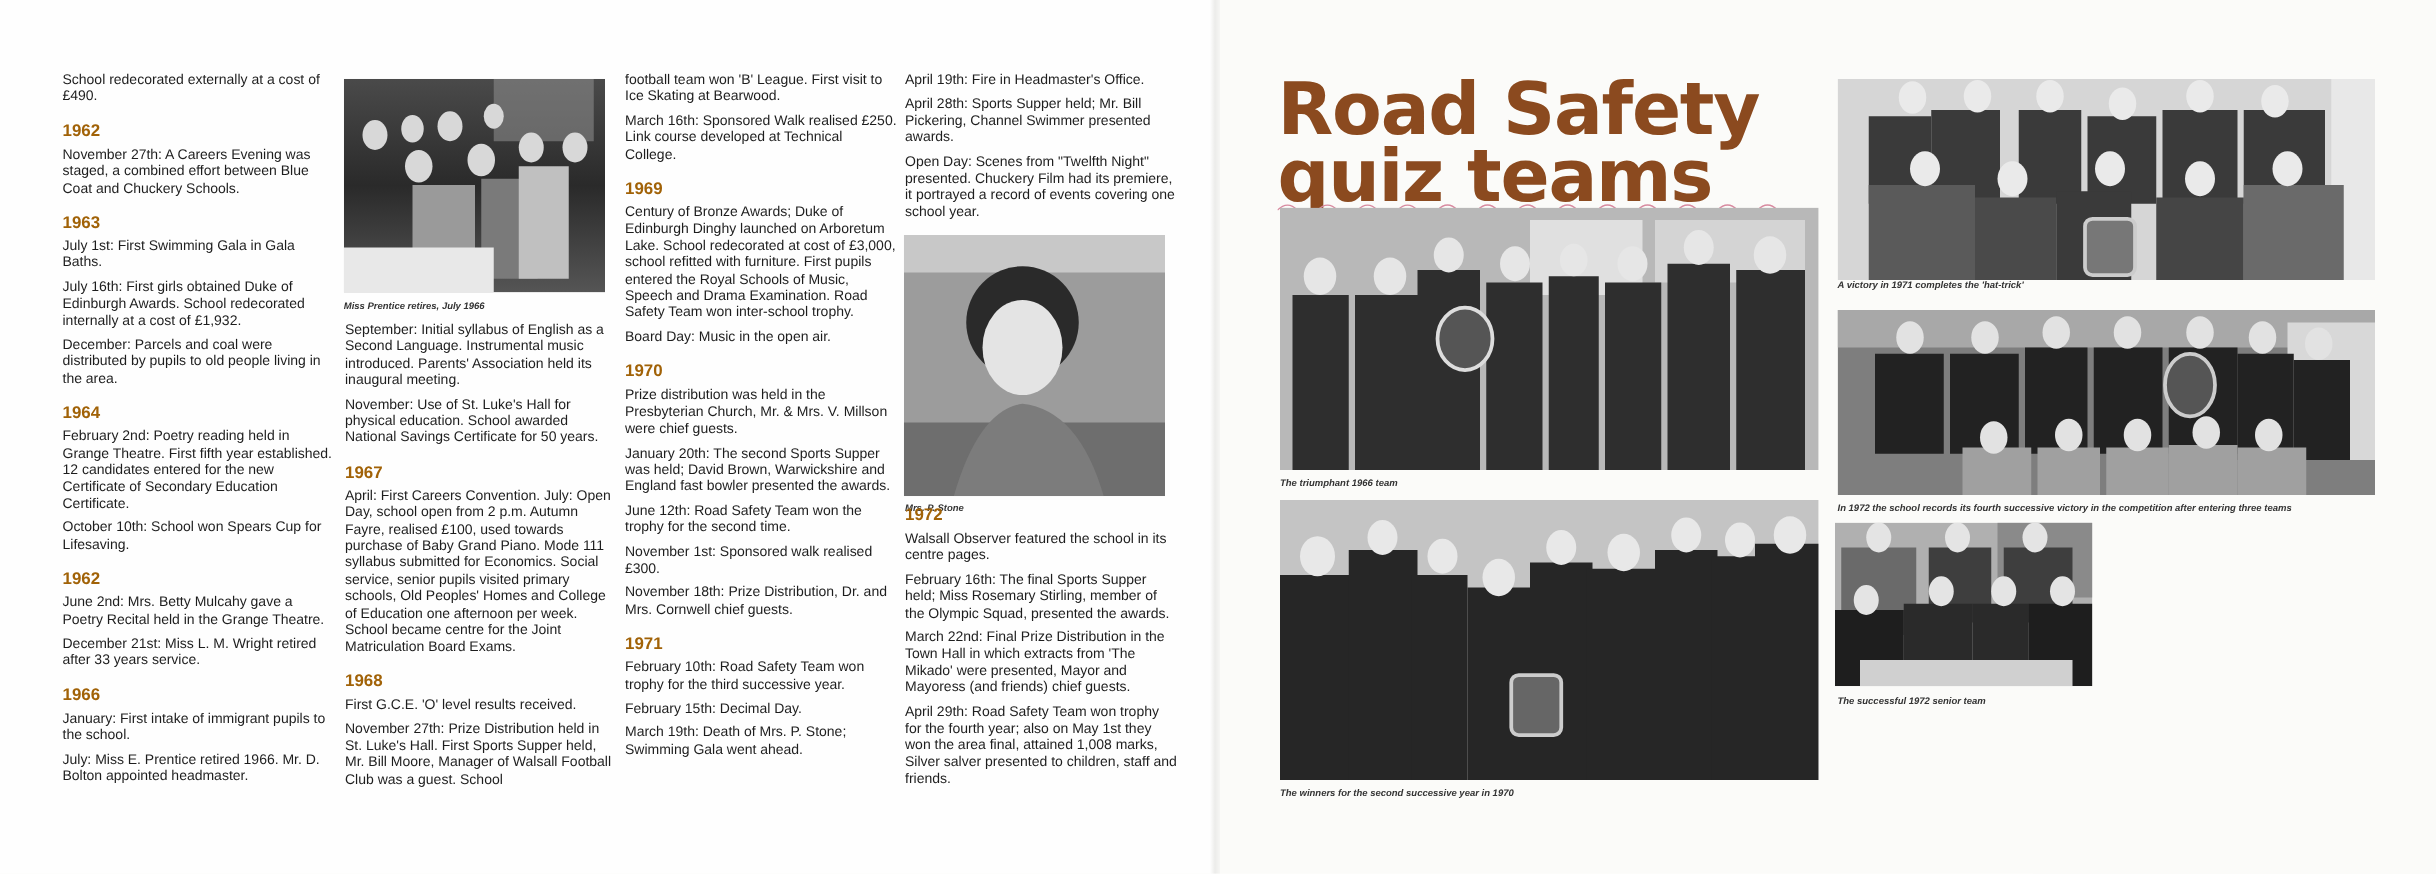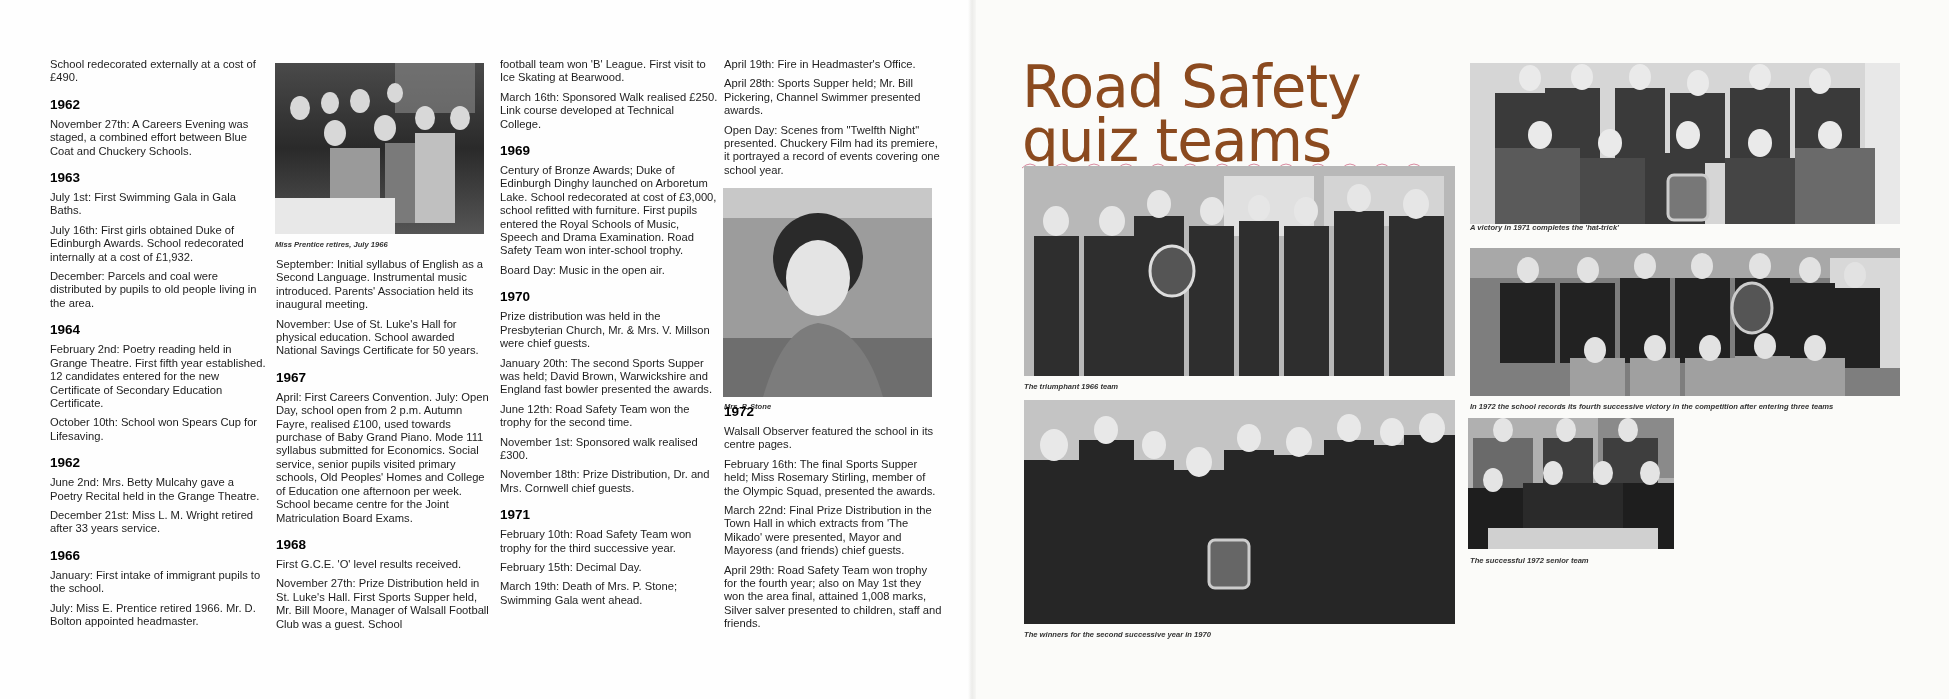--- a/index.html
+++ b/index.html
@@ -6,30 +6,30 @@
   html, body { width: 1949px; height: 699px; background: #fdfdfb; overflow: hidden; }
   body { position: relative; font-family: "Liberation Sans", sans-serif; color: #1d1d1d; }
 
   .page { position: absolute; top: 0; height: 699px; }
   .page-left { left: 0; width: 972px; background: #fefefe; }
   .page-right { left: 972px; width: 977px; background: #fbfbf9; }
   .gutter { position: absolute; left: 968px; top: 0; width: 8px; height: 699px;
     background: linear-gradient(to right, #fefefe, #ececea 50%, #f6f6f4); }
 
   .col { position: absolute; top: 58px; width: 218px; font-size: 11.2px; line-height: 13.4px; }
-  .col .year { font-weight: bold; font-size: 13.5px; line-height: 16px; margin: 12px 0 5px 0; color: #000000; }
+  .col .year { font-weight: bold; font-size: 13.5px; line-height: 16px; margin: 12px 0 5px 0; color: #a16207; }
   .col p { margin-bottom: 6px; }
   .col .first-year { margin-top: 0; }
 
   .photo { position: absolute; overflow: hidden; }
   .photo svg { display: block; width: 100%; height: 100%; }
   .caption { position: absolute; font-style: italic; font-weight: bold; font-size: 7.6px; color: #333; white-space: nowrap; }
 
   .title { position: absolute; left: 1022px; top: 60px; color: #8b4a1f; font-family: "DejaVu Sans", sans-serif;
-    font-weight: normal; font-size: 58px; line-height: 54px; letter-spacing: -1px; }
+    font-weight: bold; font-size: 58px; line-height: 54px; letter-spacing: -1px; }
   .title span { display: block; }
   .scribble { position: absolute; left: 1022px; top: 160px; width: 440px; height: 12px; }
 </style>
 </head>
 <body>
 
 <div class="page page-left"></div>
 <div class="page page-right"></div>
 <div class="gutter"></div>
 

